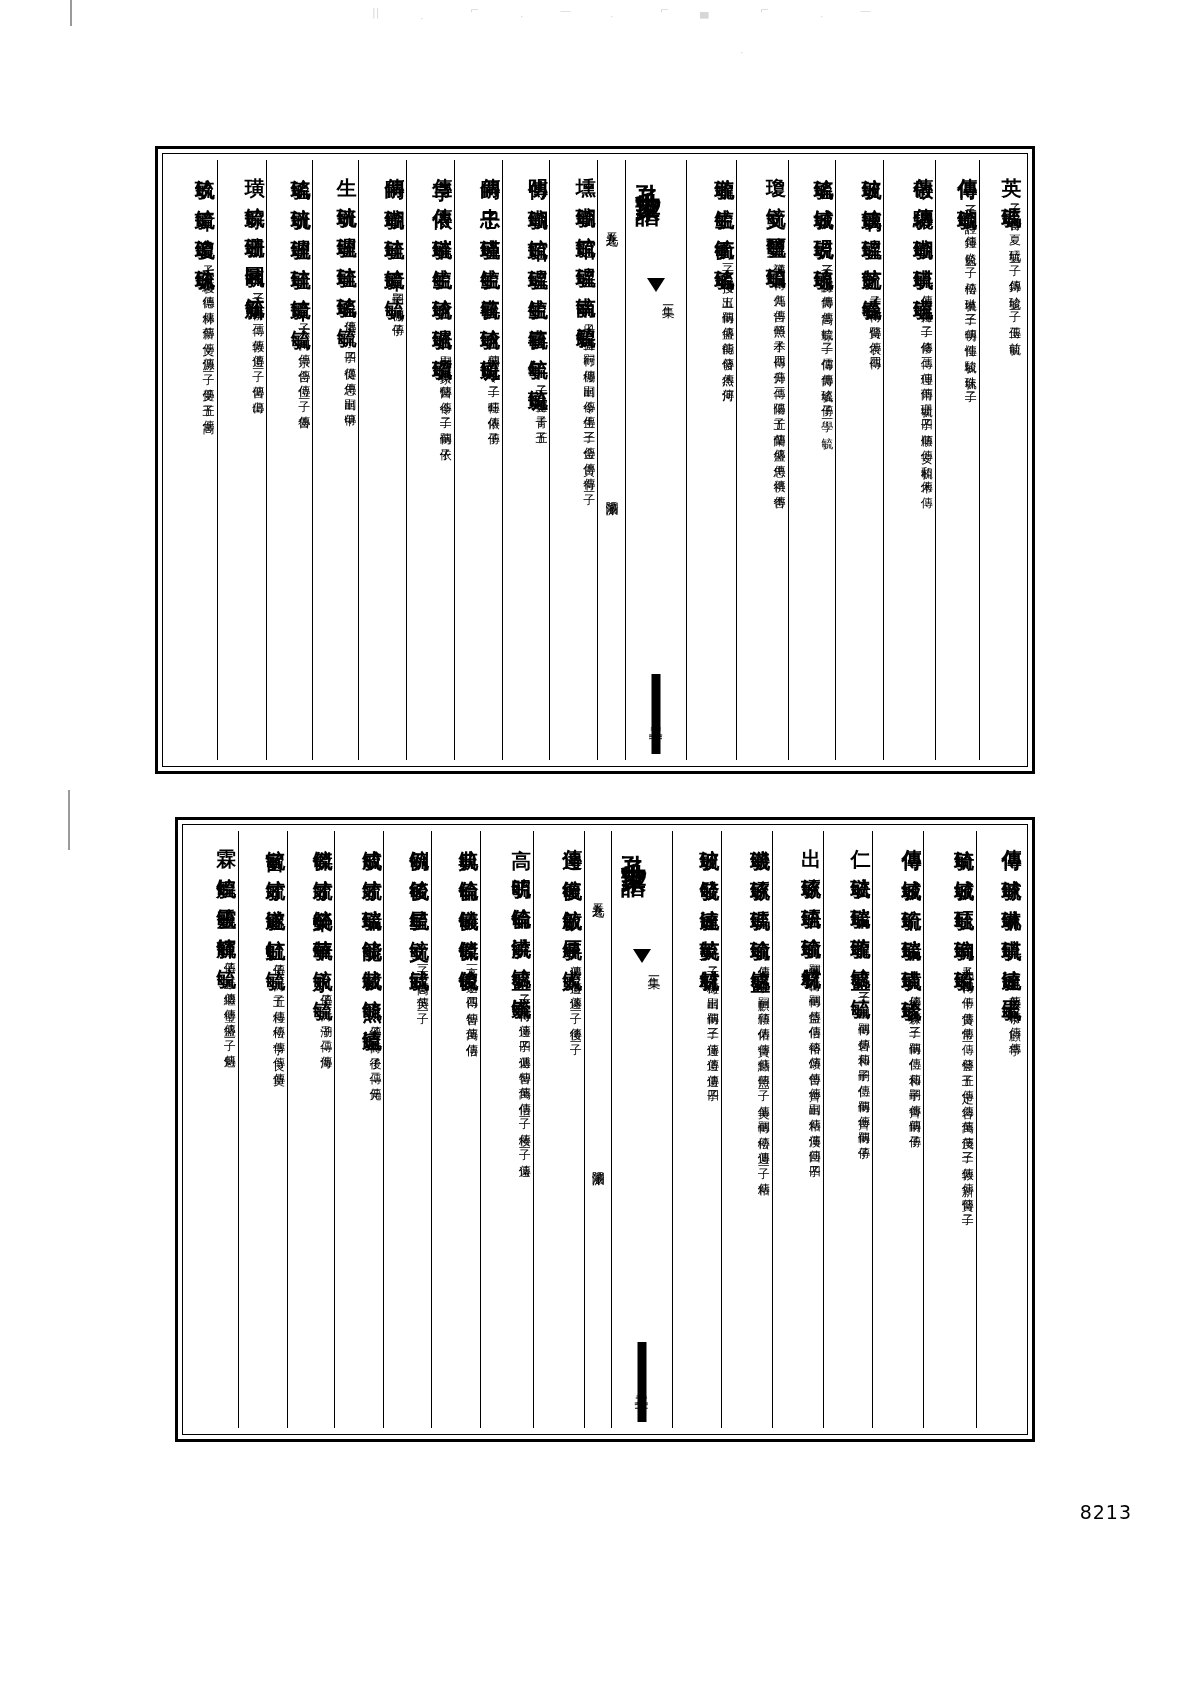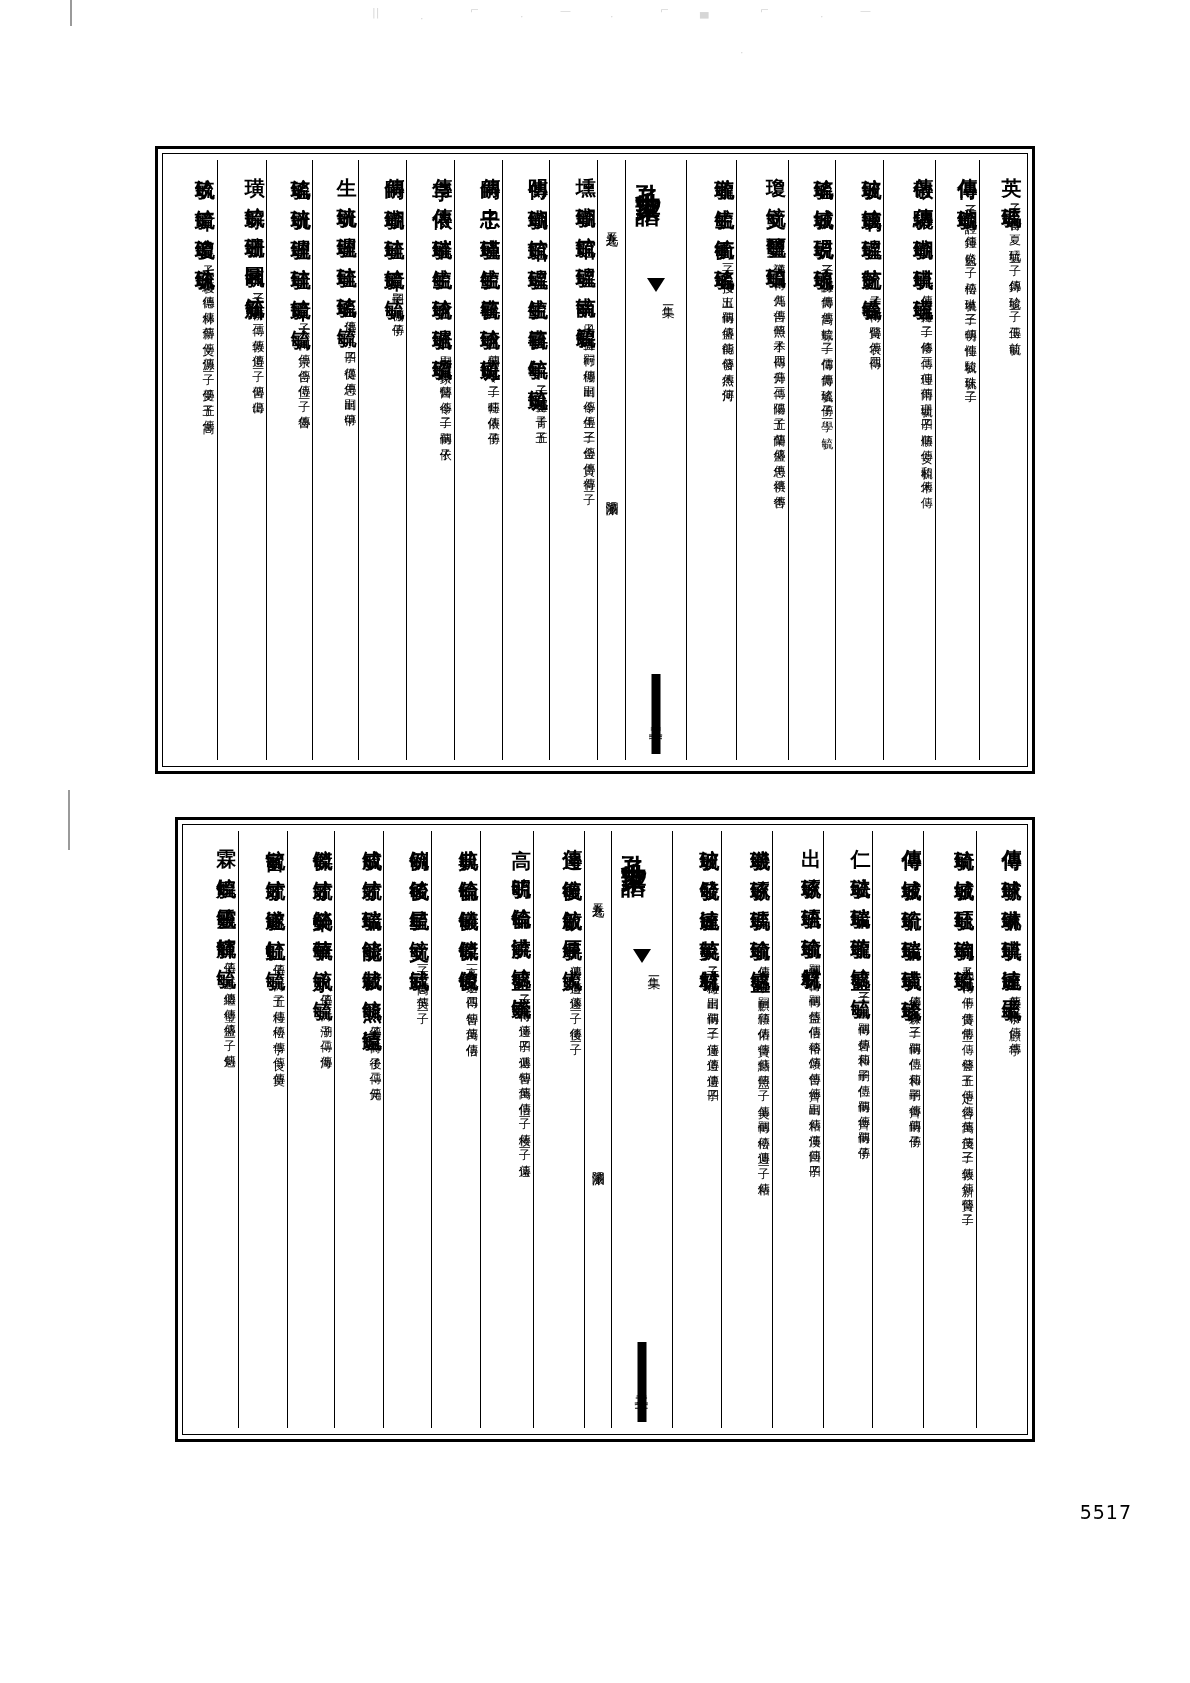--- a/index.html
+++ b/index.html
@@ -447,15 +447,15 @@
       <div class="col col-narrow" style="width:56px;">
         <div class="mix">
           <span class="big">霖 毓煌 毓靈 毓輝 毓</span>
           <span class="ann">傳子 希五 傳繼 傳璧 傳盛 子一 傳魁</span>
         </div>
       </div>
 
     </div>
   </div>
 
-  <div class="folio">5517</div>
+  <div class="folio">8213</div>
 
 </div>
 
 </body></html>

